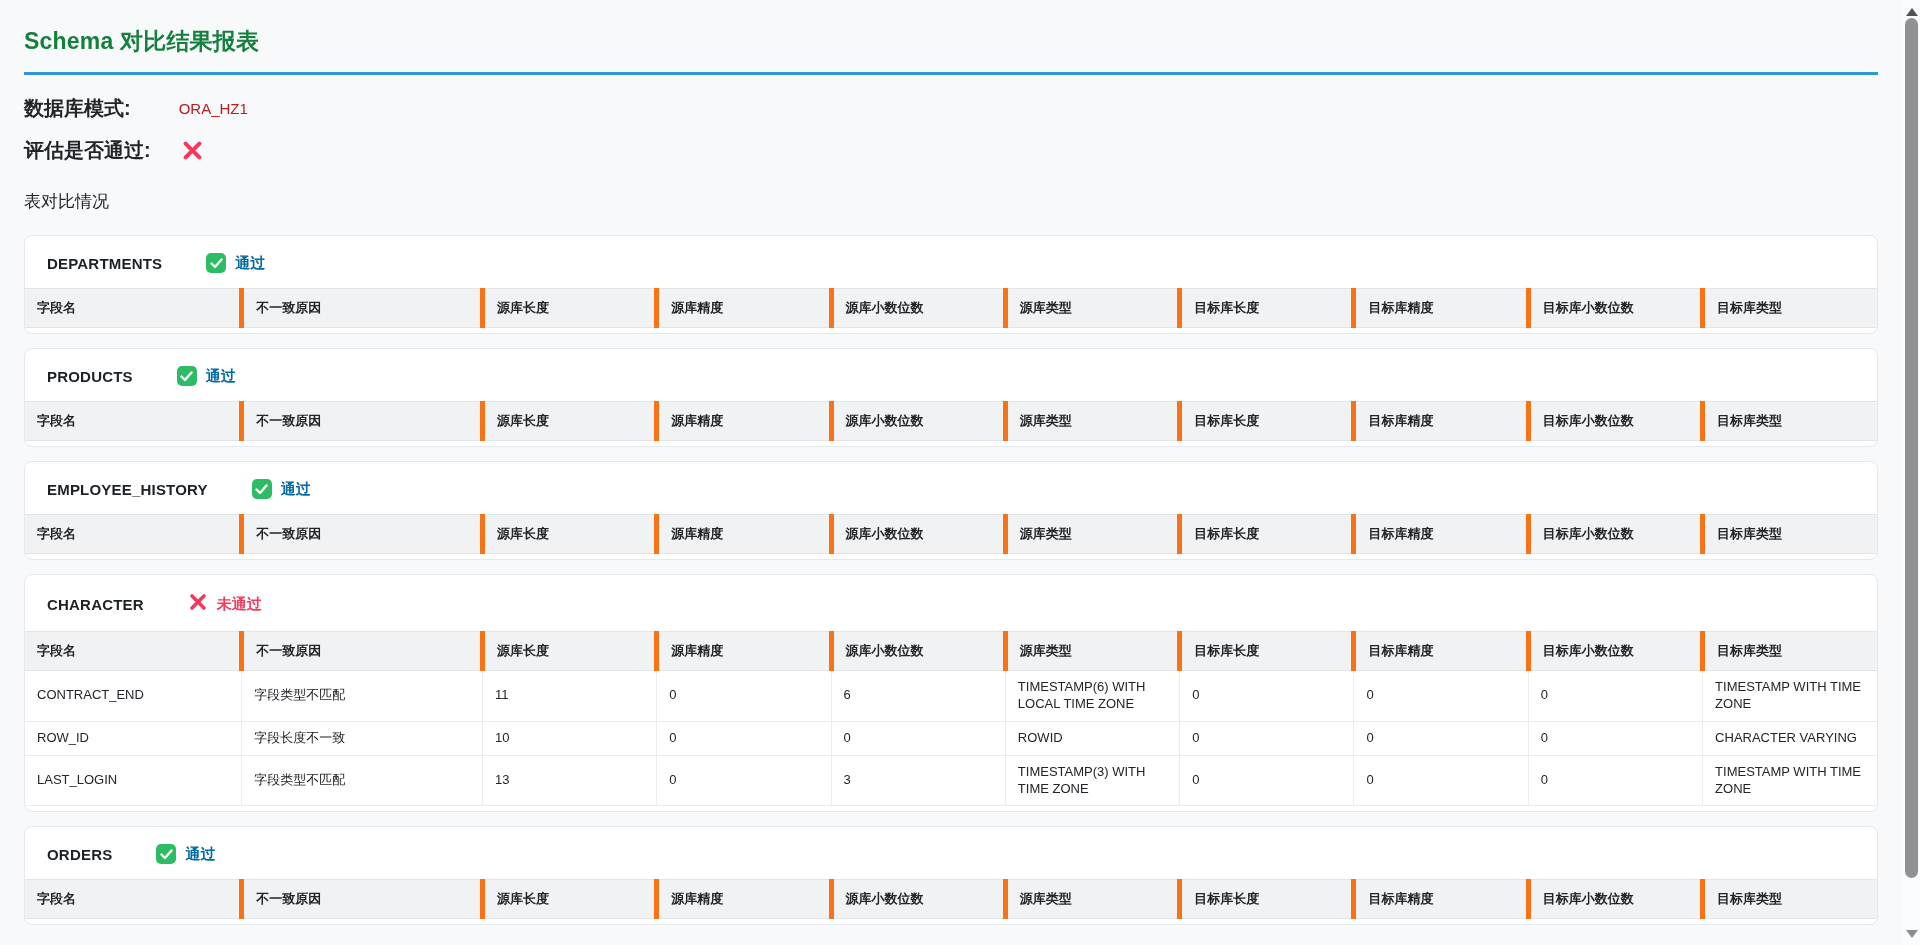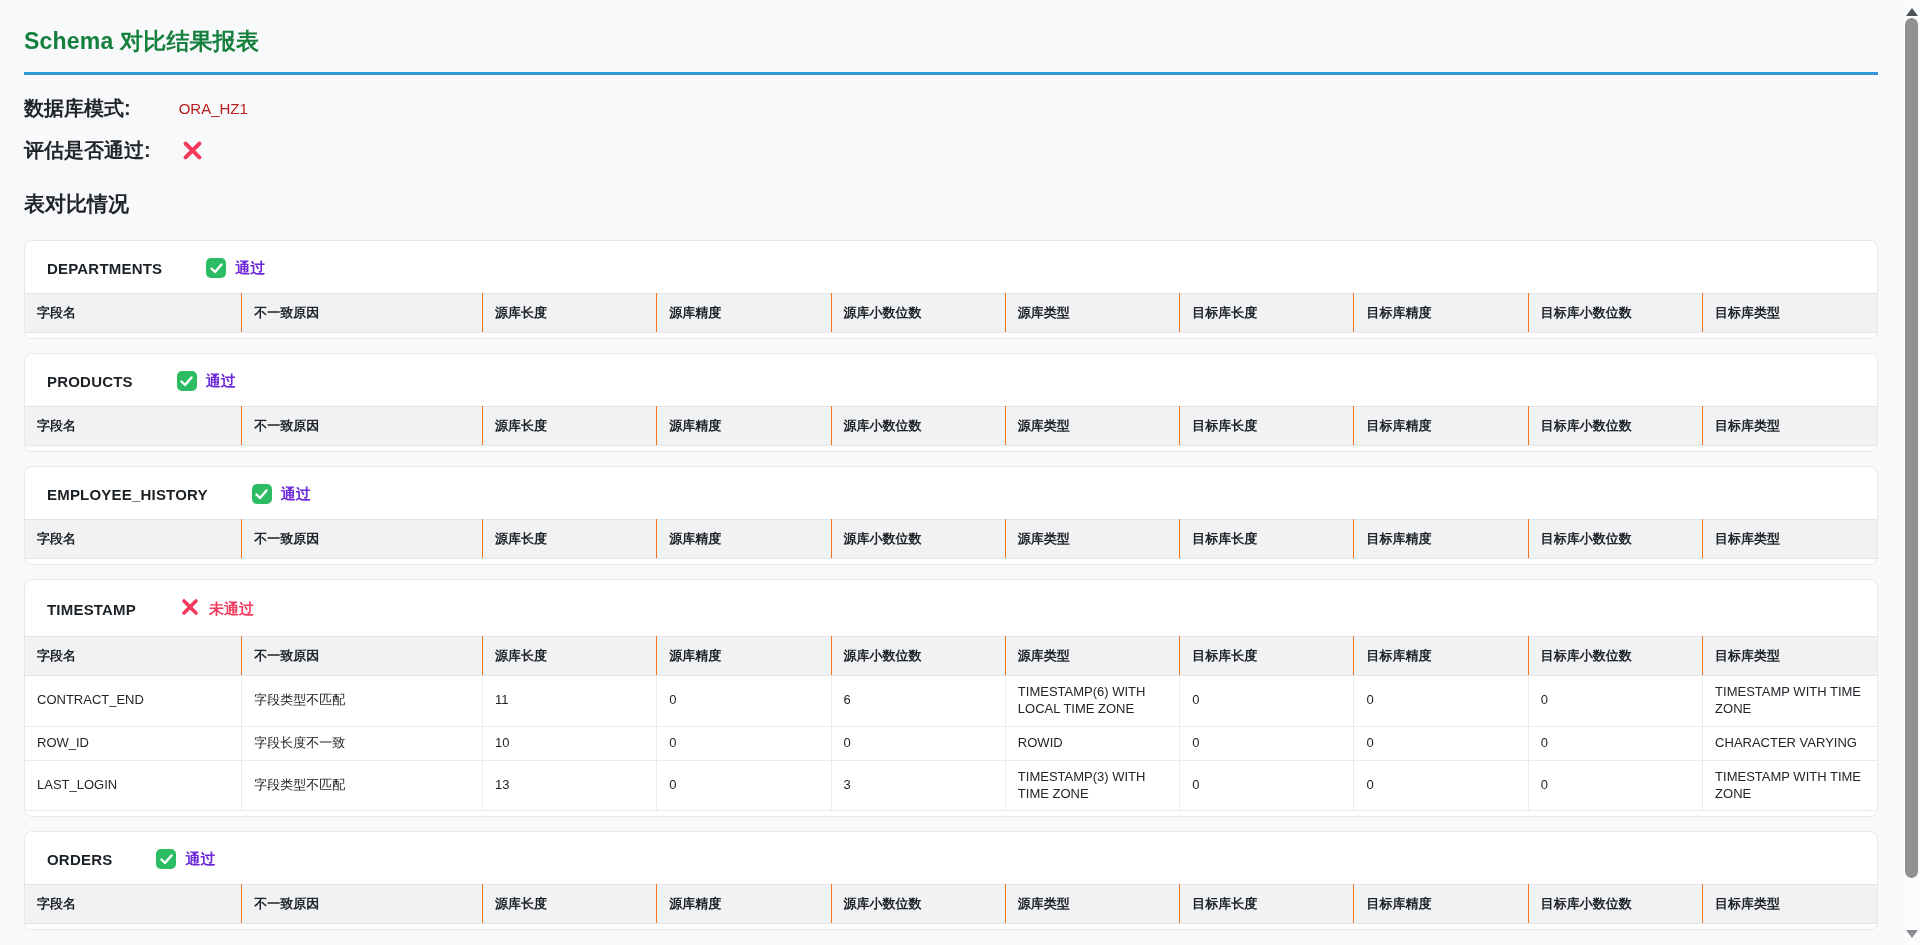--- a/index.html
+++ b/index.html
@@ -38,22 +38,22 @@
     font-weight: 700;
     color: #212529;
   }
   .info-value {
     font-size: 15px;
     margin-left: 48px;
     color: #b91c1c;
   }
   .info-icon { margin-left: 30px; display: inline-flex; }
   .section-title {
-    font-size: 21px;
-    font-weight: 700;
+    font-size: 17px;
+    font-weight: 400;
     margin-top: 26px;
     margin-bottom: 22px;
   }
   
   .card {
     background: #ffffff;
     border: 1px solid #e6e8eb;
     border-radius: 8px;
     margin-bottom: 14px;
     padding-bottom: 5px;
@@ -73,21 +73,21 @@
   .status-wrap {
     display: inline-flex;
     align-items: center;
     margin-left: 44px;
   }
   .status-text {
     font-size: 15px;
     font-weight: 700;
     margin-left: 9px;
   }
-  .status-pass .status-text { color: #6d28d9; }
+  .status-pass .status-text { color: #0369a1; }
   .status-fail .status-text { color: #f43a5c; font-family: Liberation Serif, serif; }
   
   .check-icon {
     width: 20px; height: 20px;
     background: #2cbd64;
     border-radius: 5px;
     display: inline-flex;
     align-items: center;
     justify-content: center;
     flex: 0 0 auto;
@@ -102,21 +102,21 @@
     table-layout: fixed;
     font-size: 13px;
   }
   table.cmp th {
     background: #f1f2f3;
     font-weight: 700;
     text-align: left;
     padding: 10px 12px;
     border-top: 1px solid #e2e5e8;
     border-bottom: 1px solid #e2e5e8;
-    border-right: 1px solid #f97316;
+    border-right: 5px solid #f97316;
     color: #212529;
     white-space: nowrap;
     overflow: hidden;
     height: 38px;
   }
   table.cmp th:last-child { border-right: none; }
   table.cmp td {
     padding: 8px 12px;
     border-bottom: 1px solid #e9ebed;
     border-right: 1px solid #e9ebed;
@@ -306,21 +306,21 @@
               <th>目标库精度</th>
               <th>目标库小数位数</th>
               <th>目标库类型</th>
             </tr>
           </thead>
       <tbody></tbody>
     </table>
   </section>
       <section class="card">
     <div class="card-head">
-      <span class="table-name">TIMESTAMP</span>
+      <span class="table-name">CHARACTER</span>
       <span class="status-wrap status-fail">
         <span class="icon-slot"><span class="x-icon">
     <svg width="20" height="20" viewBox="0 0 20 20">
       <line x1="4" y1="4" x2="16" y2="16" stroke="#f43a5c" stroke-width="3.6" stroke-linecap="round"></line>
       <line x1="16" y1="4" x2="4" y2="16" stroke="#f43a5c" stroke-width="3.6" stroke-linecap="round"></line>
     </svg>
   </span></span>
         <span class="status-text">未通过</span>
       </span>
     </div>

